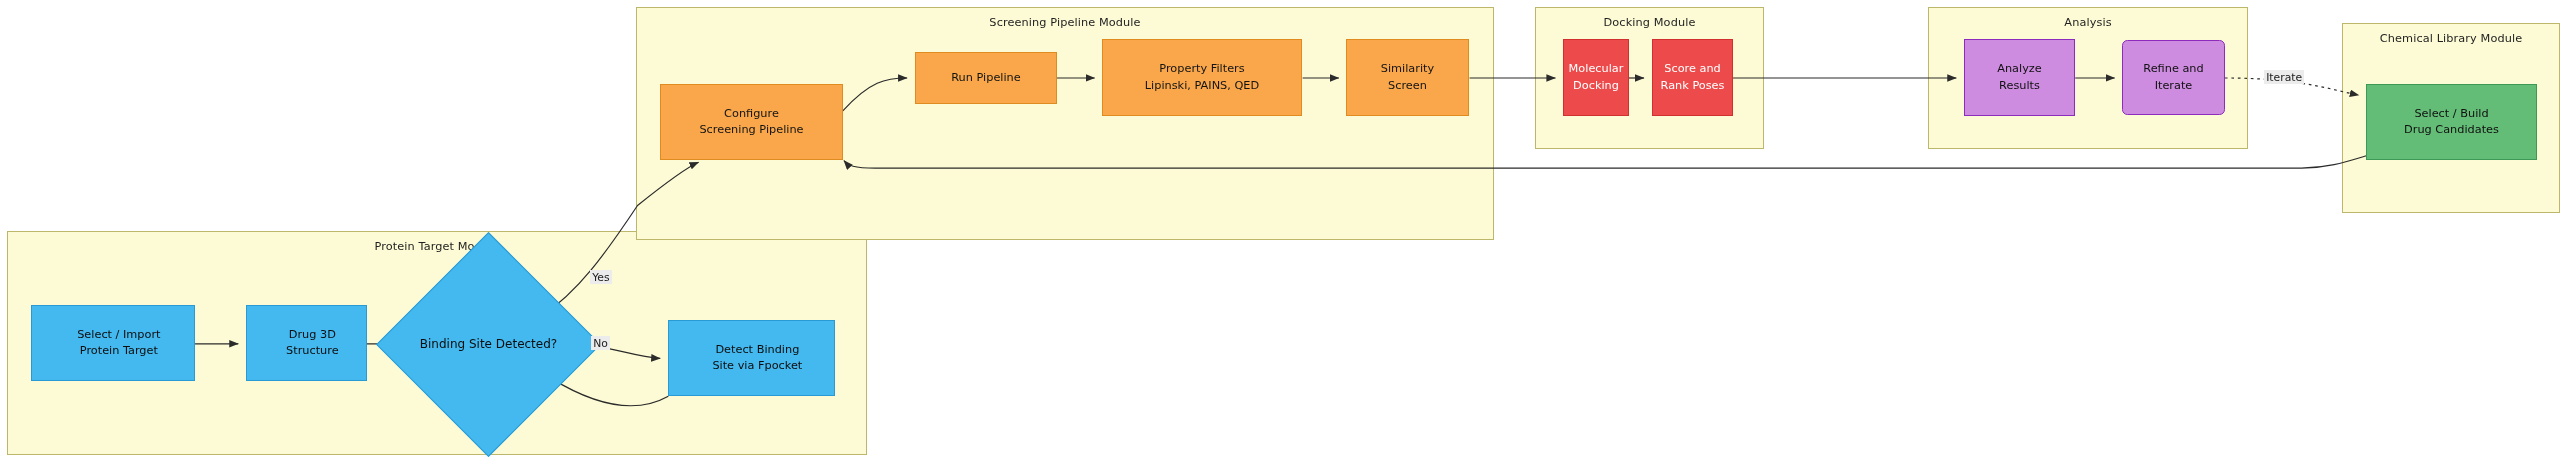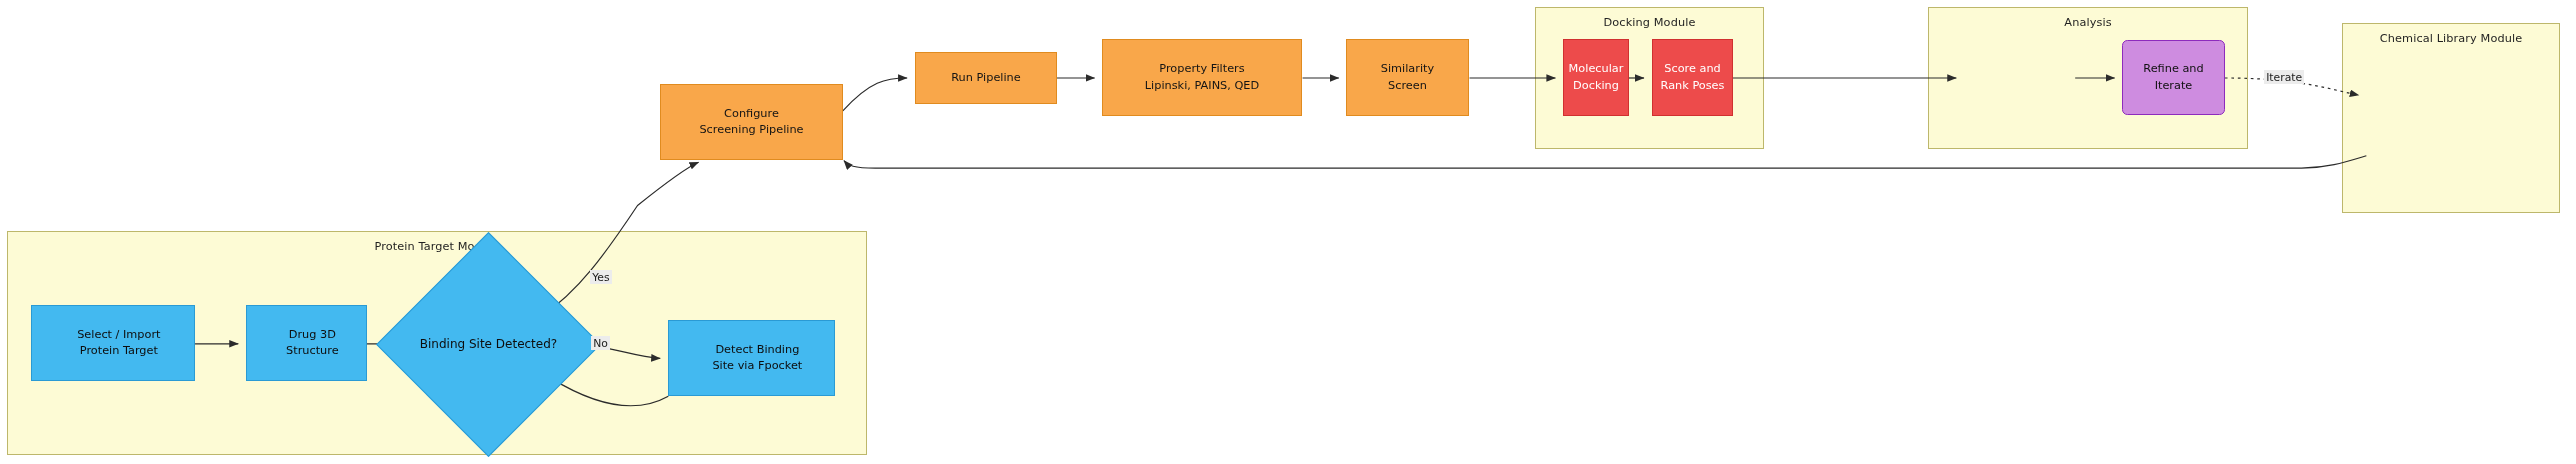--- a/index.html
+++ b/index.html
@@ -94,20 +94,23 @@
   }
 </style>
 </head>
 <body>
 
 <div id="stage">
 
   <div class="module" id="mod-0" style="left: 7px; top: 231px; width: 860px; height: 224px;">
     <div class="module-title">Protein Target Module</div>
   </div>
+  <div class="module" id="mod-1" style="left: 636px; top: 7px; width: 858px; height: 233px;">
+    <div class="module-title">Screening Pipeline Module</div>
+  </div>
   <div class="module" id="mod-2" style="left: 1535px; top: 7px; width: 229px; height: 142px;">
     <div class="module-title">Docking Module</div>
   </div>
   <div class="module" id="mod-3" style="left: 1928px; top: 7px; width: 320px; height: 142px;">
     <div class="module-title">Analysis</div>
   </div>
   <div class="module" id="mod-4" style="left: 2342px; top: 23px; width: 218px; height: 190px;">
     <div class="module-title">Chemical Library Module</div>
   </div>
 
@@ -178,23 +181,31 @@
     <span class="line">Screen</span>
   </div>
   <div class="node node-red" id="node-8" style="left: 1563px; top: 39px; width: 66px; height: 77px;">
     <span class="line">Molecular</span>
     <span class="line">Docking</span>
   </div>
   <div class="node node-red" id="node-9" style="left: 1652px; top: 39px; width: 81px; height: 77px;">
     <span class="line">Score and</span>
     <span class="line">Rank Poses</span>
   </div>
+  <div class="node node-purple" id="node-10" style="left: 1964px; top: 39px; width: 111px; height: 77px;">
+    <span class="line">Analyze</span>
+    <span class="line">Results</span>
+  </div>
   <div class="node node-purple rounded" id="node-11" style="left: 2122px; top: 40px; width: 103px; height: 75px;">
     <span class="line">Refine and</span>
     <span class="line">Iterate</span>
   </div>
+  <div class="node node-green" id="node-12" style="left: 2366px; top: 84px; width: 171px; height: 76px;">
+    <span class="line">Select / Build</span>
+    <span class="line">Drug Candidates</span>
+  </div>
 
   <div class="edge-label" id="elab-0" style="left: 590px; top: 270px;">Yes</div>
   <div class="edge-label" id="elab-1" style="left: 591px; top: 336px;">No</div>
   <div class="edge-label" id="elab-2" style="left: 2264px; top: 70px;">Iterate</div>
 
 </div>
 
 
 </body></html>

